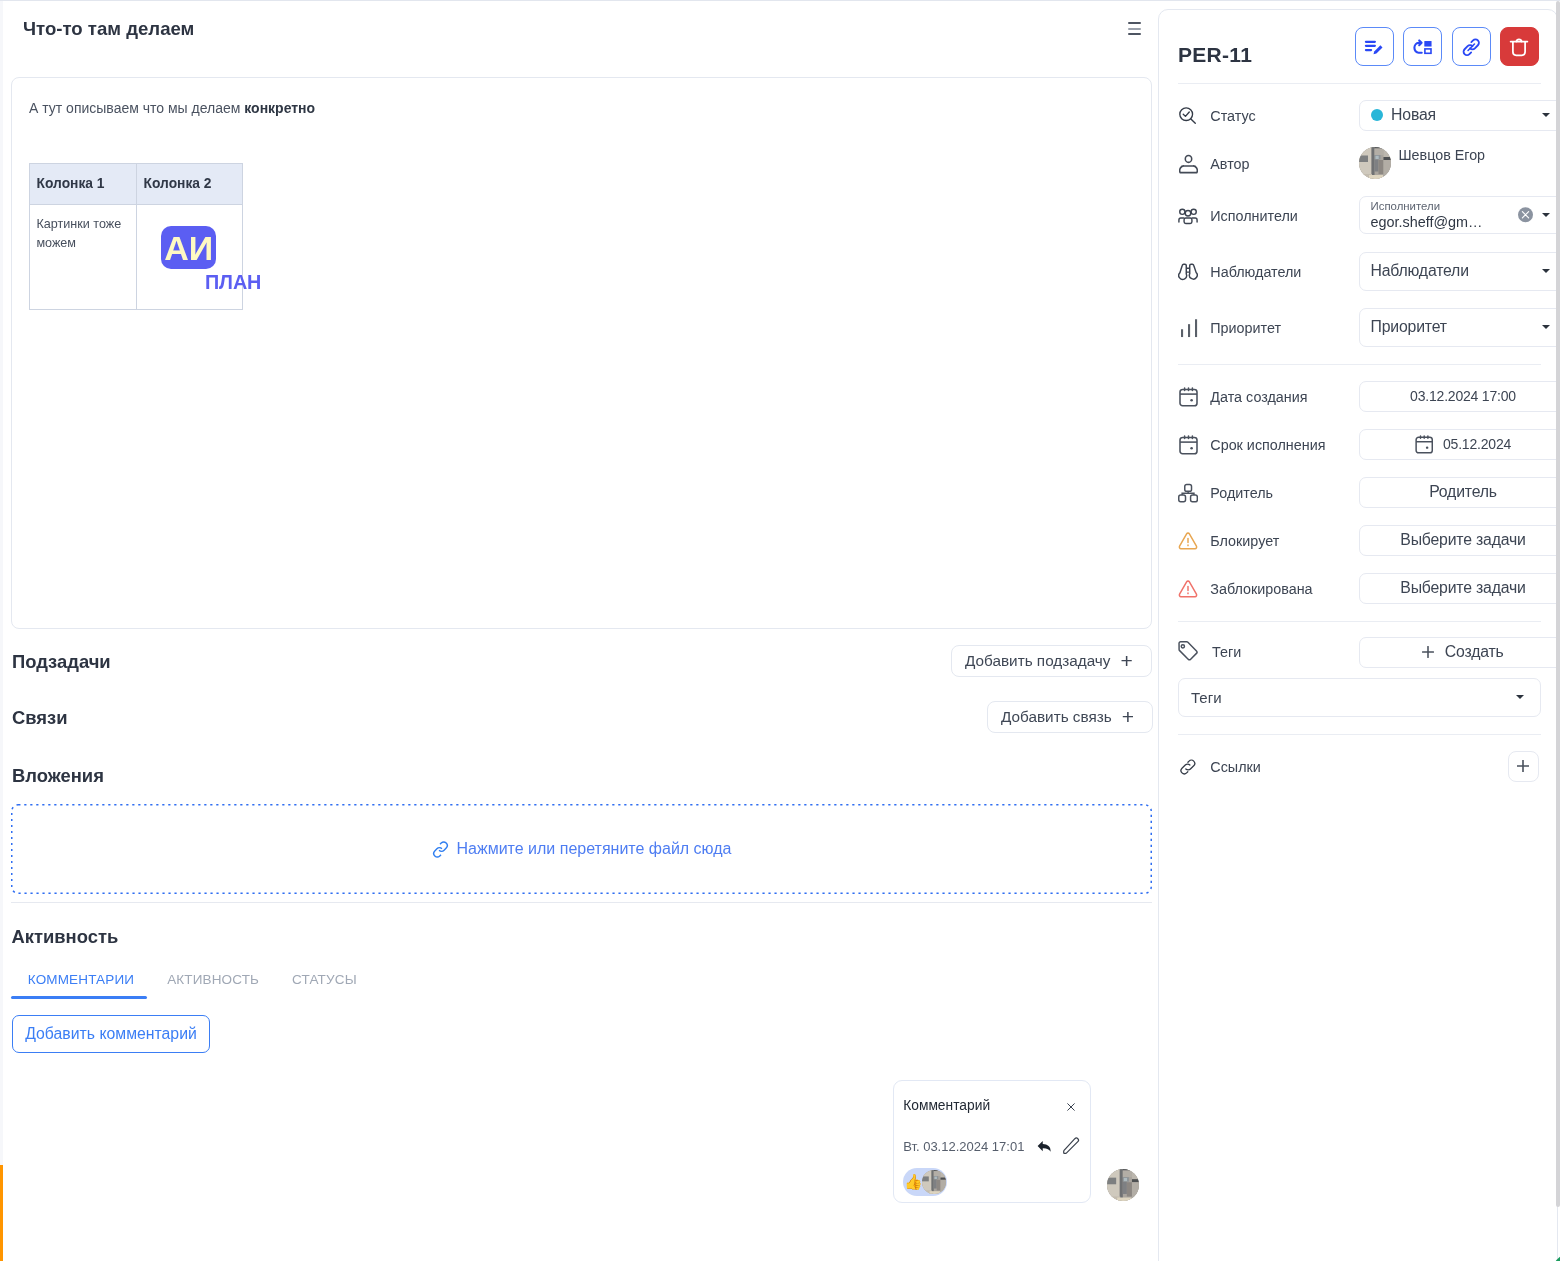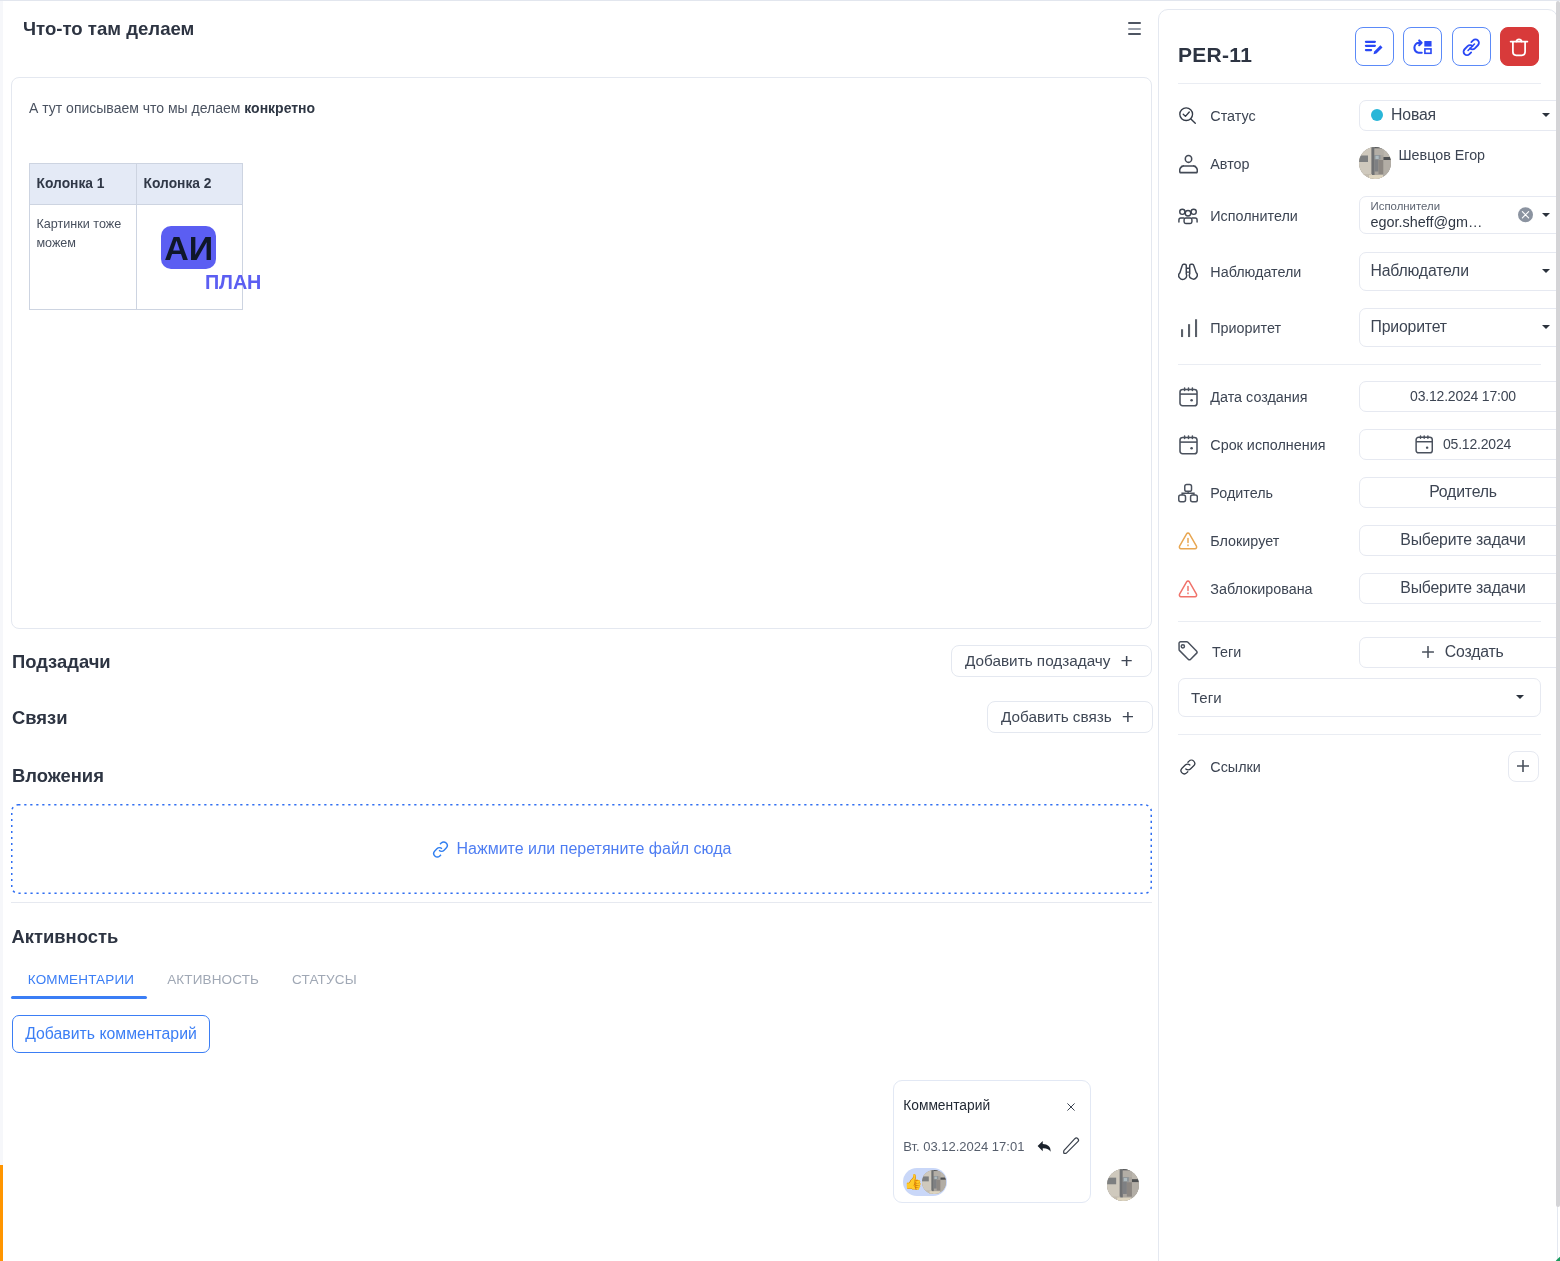--- a/index.html
+++ b/index.html
@@ -32,21 +32,21 @@
   .desc-text{position:absolute;left:17px;top:21px;font-size:14px;color:#4a5260;line-height:1.4;}
   .desc-text b{font-weight:700;color:#2f3744;}
 
   .dtable{position:absolute;left:17.4px;top:85.8px;border-collapse:collapse;}
   .dtable th{background:#e4eaf6;border:1px solid #cdd4e1;font-size:13.8px;font-weight:700;color:#303847;text-align:left;padding:0 0 0 6.2px;height:40.3px;}
   .dtable td{border:1px solid #cdd4e1;font-size:12.6px;color:#474f5d;vertical-align:top;height:105px;padding:0;}
   .dtable td.td1{width:107px;line-height:18.7px;padding:10.5px 0 0 6px;}
   .dtable td.td2{width:106px;text-align:center;vertical-align:top;padding:21px 2.5px 0 0;}
   .logo{display:inline-block;width:55.3px;}
   .logo-sq{width:55.3px;height:43.8px;border-radius:10px;background:#5b5ef2;margin:0 auto;display:flex;align-items:center;justify-content:center;}
-  .logo-sq span{color:#0f172a;font-size:34px;font-weight:700;letter-spacing:0px;line-height:1;margin-top:1px;}
+  .logo-sq span{color:#fef9c3;font-size:34px;font-weight:700;letter-spacing:0px;line-height:1;margin-top:1px;}
   .logo-cap{color:#5b5ef2;font-size:19.8px;font-weight:700;letter-spacing:-.1px;margin-top:3.5px;text-align:center;line-height:1;margin-left:44px;}
 
   .sec-title{position:absolute;font-size:18.4px;font-weight:700;color:#2d3442;}
   .ghost-btn{position:absolute;border:1px solid #e4e8f0;border-radius:8px;background:#fff;height:32px;display:flex;align-items:center;justify-content:center;gap:10px;font-size:15.3px;color:#3f4755;cursor:pointer;font-family:"Liberation Sans",sans-serif;padding:0 18px 0 13px;}
   .ghost-btn .plus{font-size:21px;color:#3f4755;line-height:1;font-weight:400;margin-top:-2px;}
 
   .dropzone{position:absolute;left:11px;top:804px;width:1141px;height:90px;border-radius:7px;display:flex;align-items:center;justify-content:center;gap:8px;cursor:pointer;}
   .dz-border{position:absolute;left:0;top:0;width:100%;height:100%;pointer-events:none;}
   .dropzone span{color:#4e7df2;font-size:16px;}
   .hr{position:absolute;height:1px;background:#e6e9f0;}

